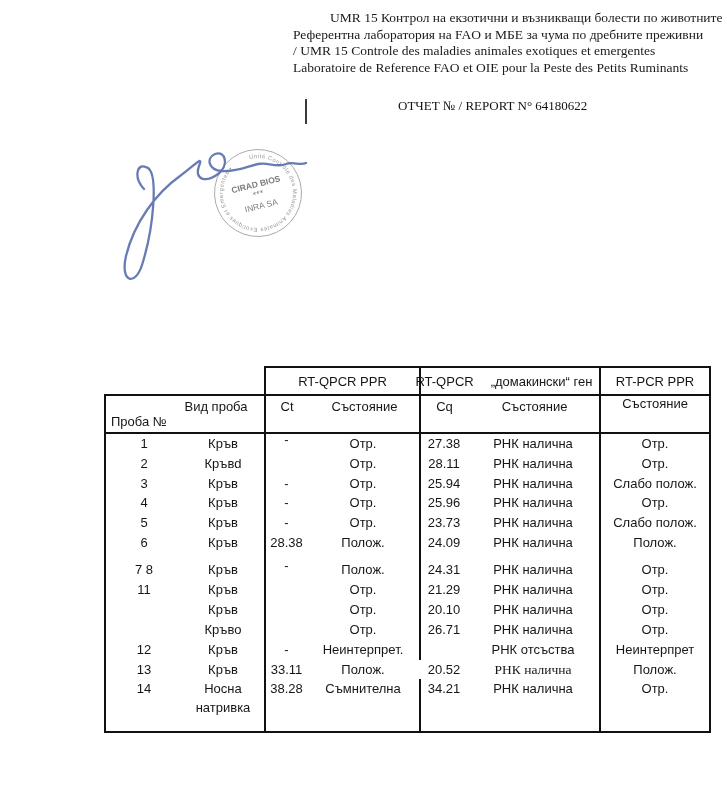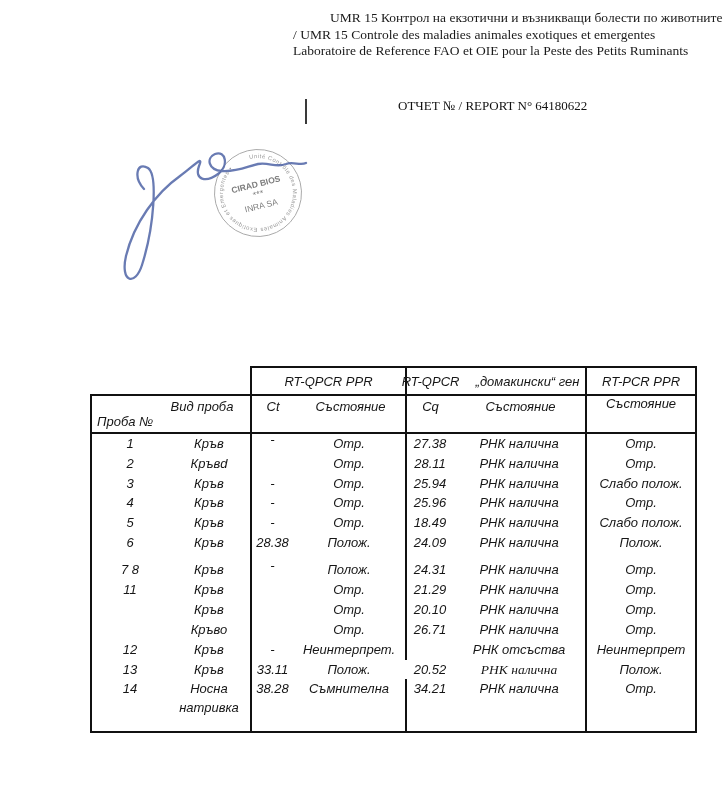--- a/index.html
+++ b/index.html
@@ -28,21 +28,21 @@
     font-family:"Liberation Serif", serif; font-size:13px; color:#111;
     white-space:nowrap;
   }
 
   
   .sig-stamp { position:absolute; left:95px; top:135px; width:230px; height:175px; }
   .stamp-center-text { font-family:"Liberation Sans", sans-serif; fill:#7d7d7d; }
   .stamp-ring-text { font-family:"Liberation Sans", sans-serif; fill:#989898; letter-spacing:0.5px; }
 
   
-  .tbl-wrap { position:absolute; left:90px; top:366px;font-style:italic; }
+  .tbl-wrap { position:absolute; left:104px; top:366px; }
   table.results { border-collapse:collapse; table-layout:fixed; width:605px;
     font-size:13px; color:#161616; }
   table.results td, table.results th { padding:0; font-weight:normal; }
 
   col.c1 { width:77px; }  col.c2 { width:83px; }
   col.c3 { width:42px; }  col.c4 { width:113px; }
   col.c5 { width:47px; }  col.c6 { width:133px; }
   col.c7 { width:110px; }
 
   
@@ -80,20 +80,21 @@
   tbody tr:nth-child(1) td.c-ct,
   tbody tr:nth-child(7) td.c-ct { line-height:11px; } 
 </style>
 </head>
 <body>
 
 <div class="page">
 
   <div class="doc-header">
     <div class="hline first">UMR 15 Контрол на екзотични и възникващи болести по животните</div>
+    <div class="hline">Референтна лаборатория на FAO и МБЕ за чума по дребните преживни</div>
     <div class="hline">/ UMR 15 Controle des maladies animales exotiques et emergentes</div>
     <div class="hline">Laboratoire de Reference FAO et OIE pour la Peste des Petits Ruminants</div>
   </div>
 
   <div class="tick"></div>
   <div class="report-title">ОТЧЕТ № / REPORT N° 64180622</div>
 
   <svg class="sig-stamp" viewBox="0 0 230 175" xmlns="http://www.w3.org/2000/svg">
     <g transform="translate(163,58) rotate(-14)">
       <circle r="43.5" fill="none" stroke="#a8a8a8" stroke-width="0.9"></circle>
@@ -191,21 +192,21 @@
       <td class="c-cts">Отр.</td>
       <td class="c-cq">25.96</td>
       <td class="c-cqs">РНК налична</td>
       <td class="c-pcr">Отр.</td>
     </tr>
           <tr>
       <td class="c-no">5</td>
       <td class="c-ty">Кръв</td>
       <td class="c-ct">-</td>
       <td class="c-cts">Отр.</td>
-      <td class="c-cq">18.49</td>
+      <td class="c-cq">23.73</td>
       <td class="c-cqs">РНК налична</td>
       <td class="c-pcr">Слабо полож.</td>
     </tr>
           <tr>
       <td class="c-no">6</td>
       <td class="c-ty">Кръв</td>
       <td class="c-ct">28.38</td>
       <td class="c-cts">Полож.</td>
       <td class="c-cq">24.09</td>
       <td class="c-cqs">РНК налична</td>

